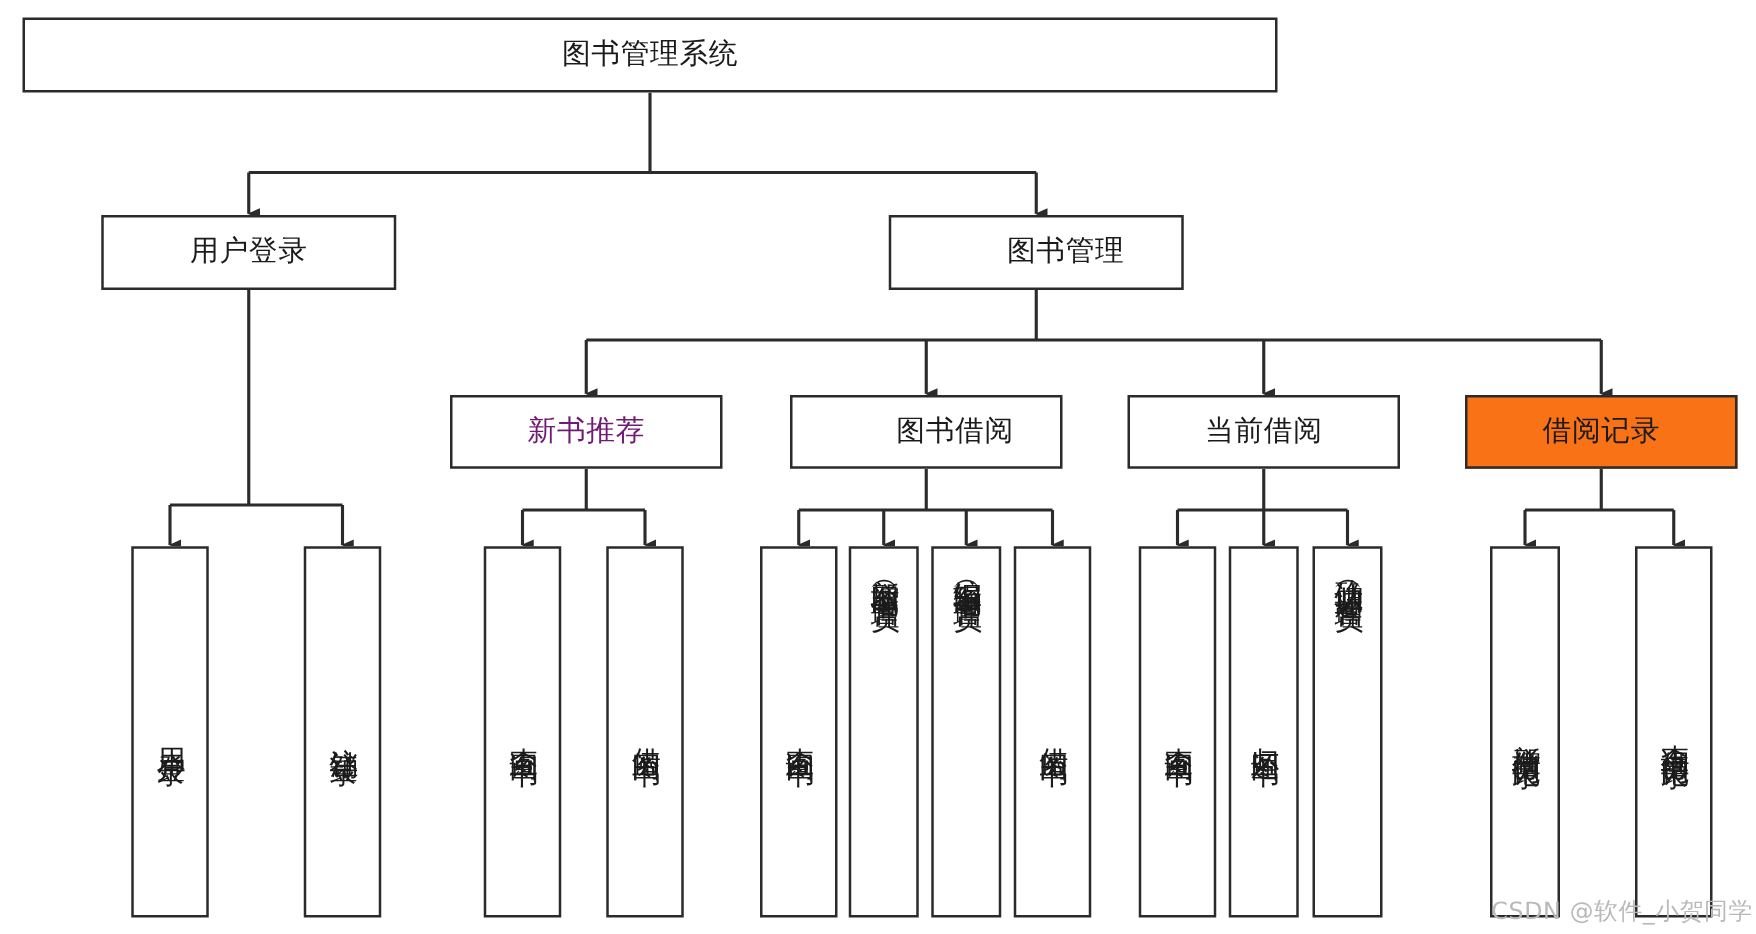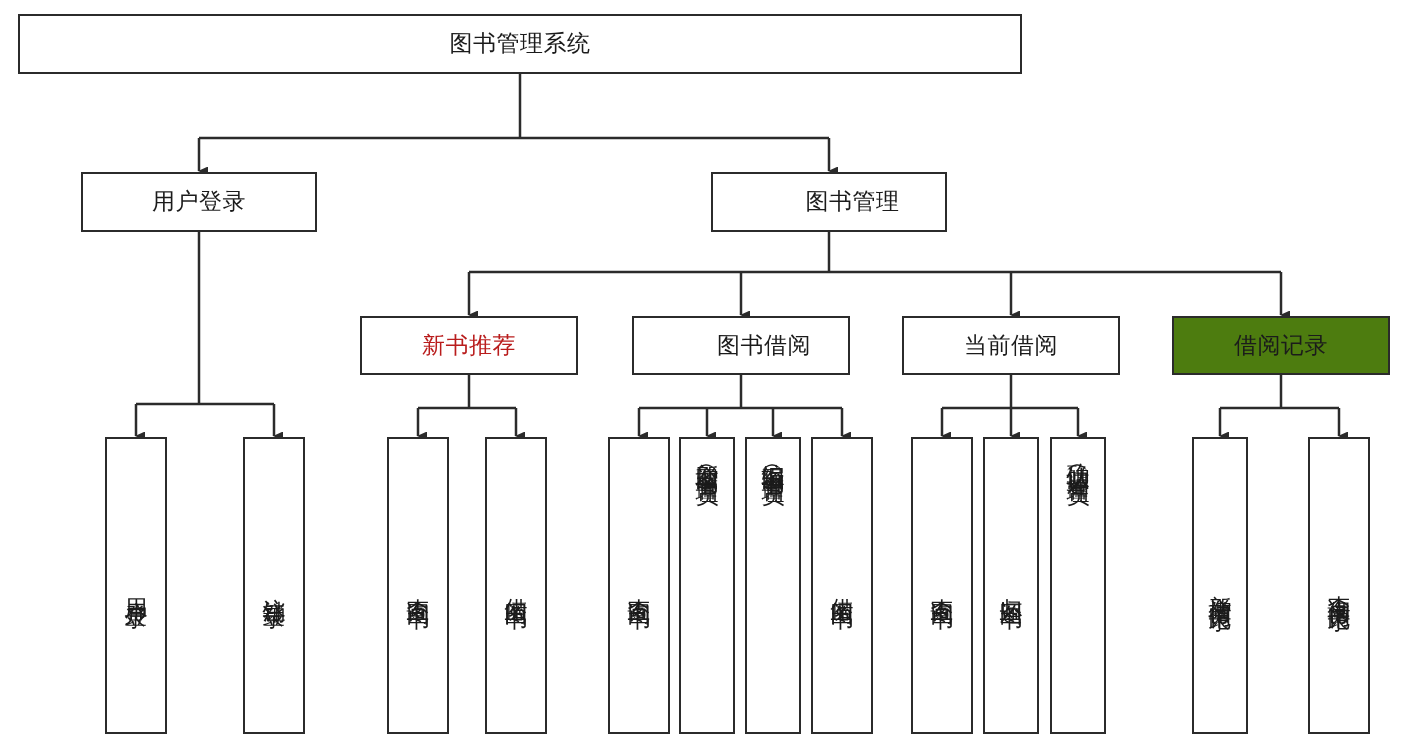--- a/index.html
+++ b/index.html
@@ -120,29 +120,29 @@
       <div class="node horiz center-text" style="left: 18px; top: 14px; width: 1004px; height: 60px; border-color: rgb(43, 43, 43); background: rgb(255, 255, 255);">
         <span class="label" style="color: rgb(27, 27, 27);">图书管理系统</span>
       </div>
       <div class="node horiz center-text" style="left: 81px; top: 172px; width: 236px; height: 60px; border-color: rgb(43, 43, 43); background: rgb(255, 255, 255);">
         <span class="label" style="color: rgb(27, 27, 27);">用户登录</span>
       </div>
       <div class="node horiz center-text" style="left: 711px; top: 172px; width: 236px; height: 60px; border-color: rgb(43, 43, 43); background: rgb(255, 255, 255);">
         <span class="label" style="color: rgb(27, 27, 27); margin-left: 47px;">图书管理</span>
       </div>
       <div class="node horiz center-text" style="left: 360px; top: 316px; width: 218px; height: 59px; border-color: rgb(43, 43, 43); background: rgb(255, 255, 255);">
-        <span class="label" style="color: #b91c1c;">新书推荐</span>
+        <span class="label" style="color: #701a75;">新书推荐</span>
       </div>
       <div class="node horiz center-text" style="left: 632px; top: 316px; width: 218px; height: 59px; border-color: rgb(43, 43, 43); background: rgb(255, 255, 255); padding-left: 46px;">
         <span class="label" style="color: rgb(27, 27, 27);">图书借阅</span>
       </div>
       <div class="node horiz center-text" style="left: 902px; top: 316px; width: 218px; height: 59px; border-color: rgb(43, 43, 43); background: rgb(255, 255, 255);">
         <span class="label" style="color: rgb(27, 27, 27); text-align: right;">当前借阅</span>
       </div>
-      <div class="node horiz center-text" style="left: 1172px; top: 316px; width: 218px; height: 59px; border-color: rgb(43, 43, 43); background: #4d7c0f;">
+      <div class="node horiz center-text" style="left: 1172px; top: 316px; width: 218px; height: 59px; border-color: rgb(43, 43, 43); background: #f97316;">
         <span class="label" style="color: rgb(27, 27, 27);">借阅记录</span>
       </div>
       <div class="node vert center-text" style="left: 105px; top: 437px; width: 62px; height: 297px; border-color: rgb(43, 43, 43); background: rgb(255, 255, 255);">
         <span class="label" style="color: rgb(27, 27, 27);">用户登录</span>
       </div>
       <div class="node vert center-text" style="left: 243px; top: 437px; width: 62px; height: 297px; border-color: rgb(43, 43, 43); background: rgb(255, 255, 255);">
         <span class="label" style="color: rgb(27, 27, 27);">注销登录</span>
       </div>
       <div class="node vert center-text" style="left: 387px; top: 437px; width: 62px; height: 297px; border-color: rgb(43, 43, 43); background: rgb(255, 255, 255);">
         <span class="label" style="color: rgb(27, 27, 27);">查询图书</span>
@@ -171,13 +171,14 @@
       <div class="node vert" style="left: 1050px; top: 437px; width: 56px; height: 297px; border-color: rgb(43, 43, 43); background: rgb(255, 255, 255);">
         <span class="label" style="color: rgb(27, 27, 27);">确认归还（管理员）</span>
       </div>
       <div class="node vert center-text" style="left: 1192px; top: 437px; width: 56px; height: 297px; border-color: rgb(43, 43, 43); background: rgb(255, 255, 255);">
         <span class="label" style="color: rgb(27, 27, 27);">新增借阅记录</span>
       </div>
       <div class="node vert center-text" style="left: 1308px; top: 437px; width: 62px; height: 297px; border-color: rgb(43, 43, 43); background: rgb(255, 255, 255);">
         <span class="label" style="color: rgb(27, 27, 27);">查询借阅记录</span>
       </div>
     </div>
+  <div class="watermark" style="left: 1193px; top: 716px; color: rgb(185, 185, 185);">CSDN @软件_小贺同学</div>
 </div>
 
 </body></html>

